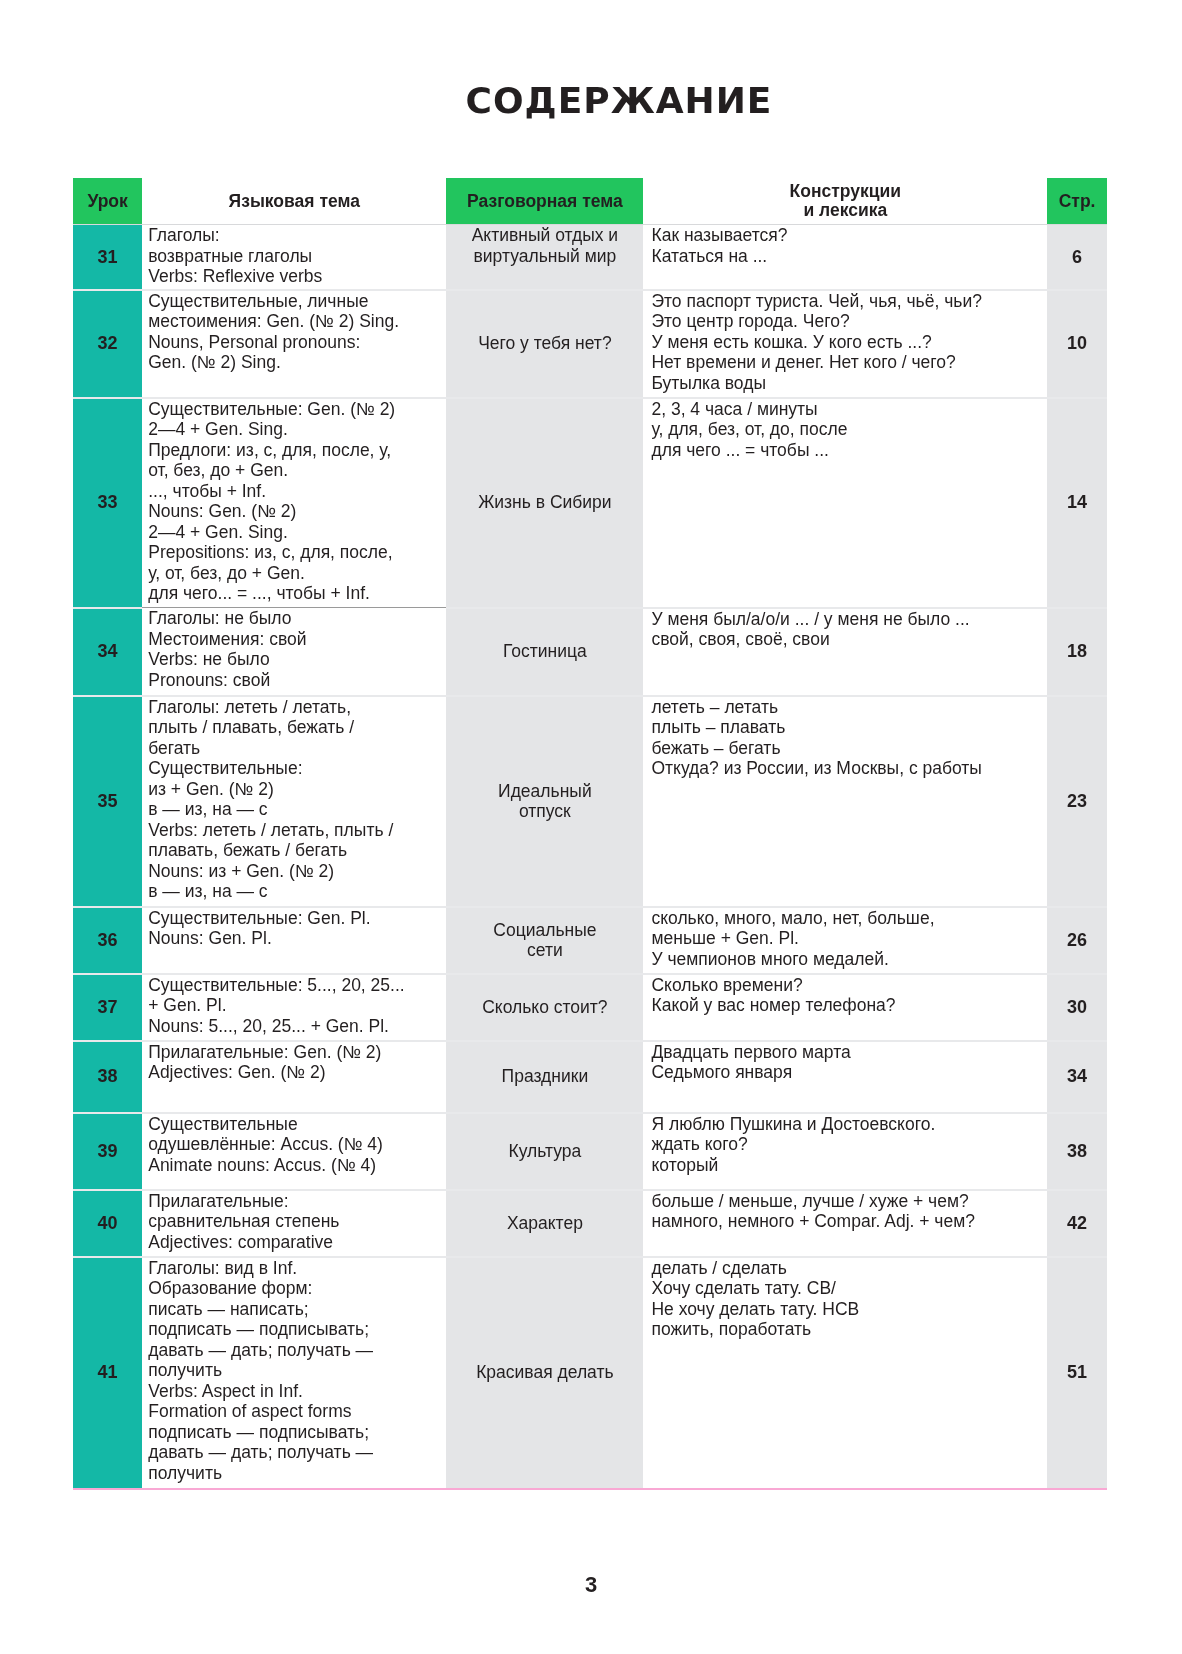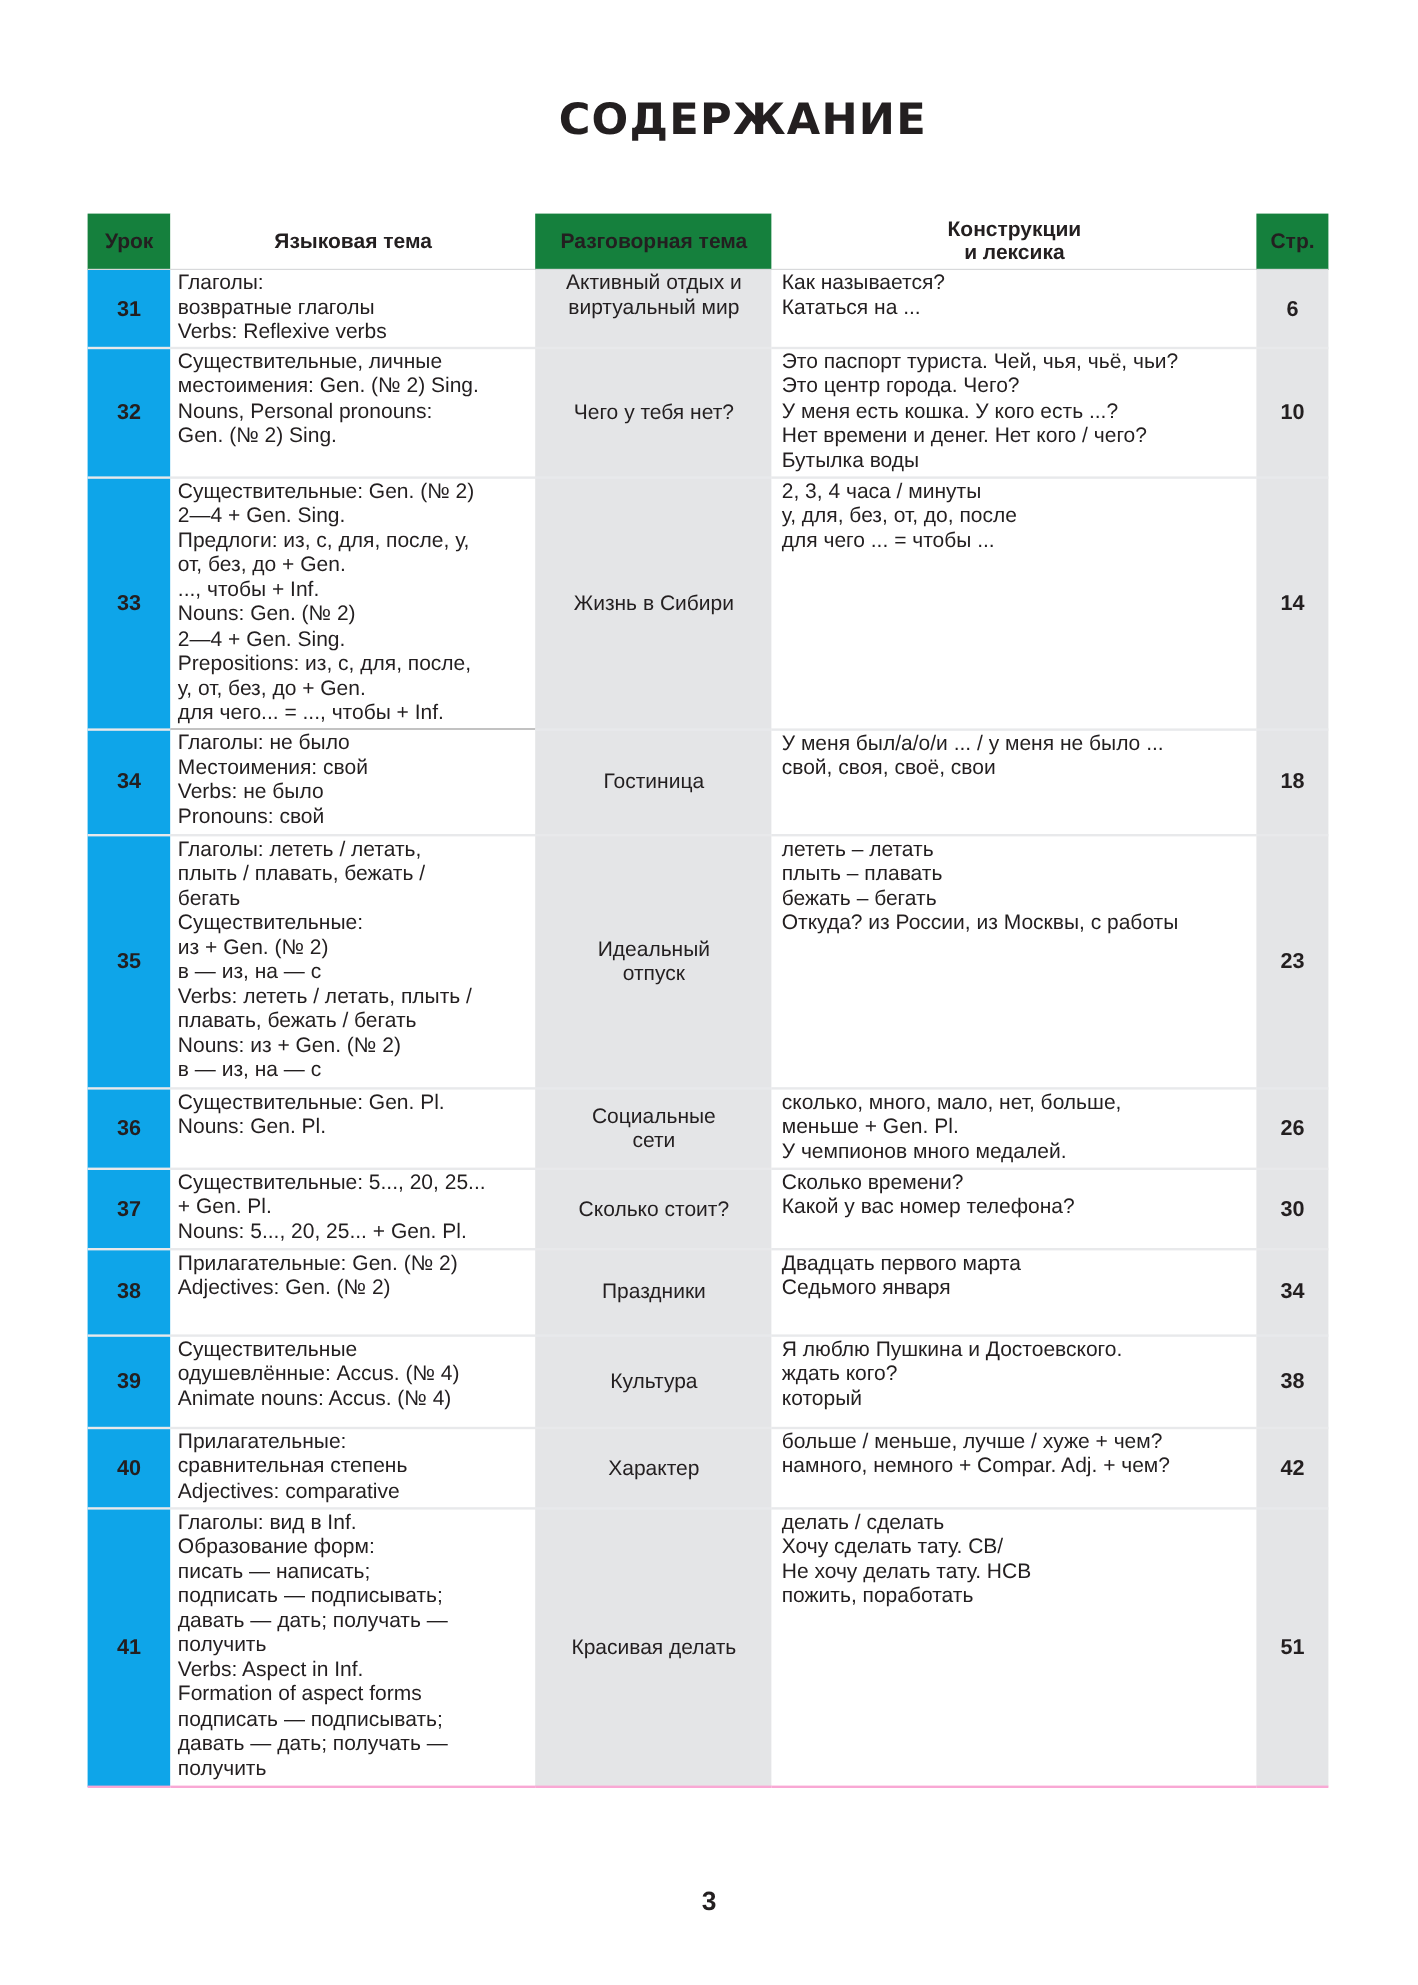--- a/index.html
+++ b/index.html
@@ -1,22 +1,22 @@
 <!DOCTYPE html>
 <html><head>
 <meta charset="utf-8">
 <style>
   html, body { margin: 0; padding: 0; background: #ffffff; }
   body { width: 1182px; height: 1654px; position: relative; font-family: "Liberation Sans", "DejaVu Sans", sans-serif; color: #231f20; overflow: hidden; }
   .title { position: absolute; top: 80px; left: 0; width: 1182px; text-align: center; font-family: "DejaVu Sans", sans-serif; font-weight: bold; font-size: 36px; letter-spacing: 1px; padding-left: 28px; }
   table.toc { position: absolute; top: 178px; left: 73px; width: 1034px; border-collapse: collapse; table-layout: fixed; font-size: 17.5px; line-height: 20.5px; }
-  table.toc th { font-weight: bold; font-size: 17.5px; background: #15803d; height: 46px; padding: 0 4px; text-align: center; vertical-align: middle; line-height: 19px; border-bottom: 1px solid #d8d9db; }
+  table.toc th { font-weight: bold; font-size: 17.5px; background: #22c55e; height: 46px; padding: 0 4px; text-align: center; vertical-align: middle; line-height: 19px; border-bottom: 1px solid #d8d9db; }
   table.toc th.white { background: #ffffff; }
   table.toc td { padding: 0 6px; border-bottom: 2px solid #e8e9eb; vertical-align: top; }
-  td.lesson { background: #0ea5e9; text-align: center; vertical-align: middle !important; font-weight: bold; font-size: 18px; }
+  td.lesson { background: #14b8a6; text-align: center; vertical-align: middle !important; font-weight: bold; font-size: 18px; }
   td.lang { background: #ffffff; text-align: left; white-space: pre-line; }
   td.conv { background: #e4e5e7; text-align: center; vertical-align: middle !important; white-space: pre-line; margin-left: 24px; }
   td.constr { background: #ffffff; text-align: left; white-space: pre-line; padding-left: 8px !important; }
   td.page { background: #e4e5e7; text-align: center; vertical-align: middle !important; font-weight: bold; font-size: 18px; }
   td.review { text-align: center; vertical-align: middle !important; font-weight: bold; }
   tr.bordered td.lang { border-top: 1.5px solid #9a9a9a; border-bottom: 1.5px solid #9a9a9a; }
   tr.last td { border-bottom: 2px solid #f9a8d4; }
   .page-number { position: absolute; top: 1572px; left: 0; width: 1182px; text-align: center; font-weight: bold; font-size: 22px; }
 </style>
 </head>

